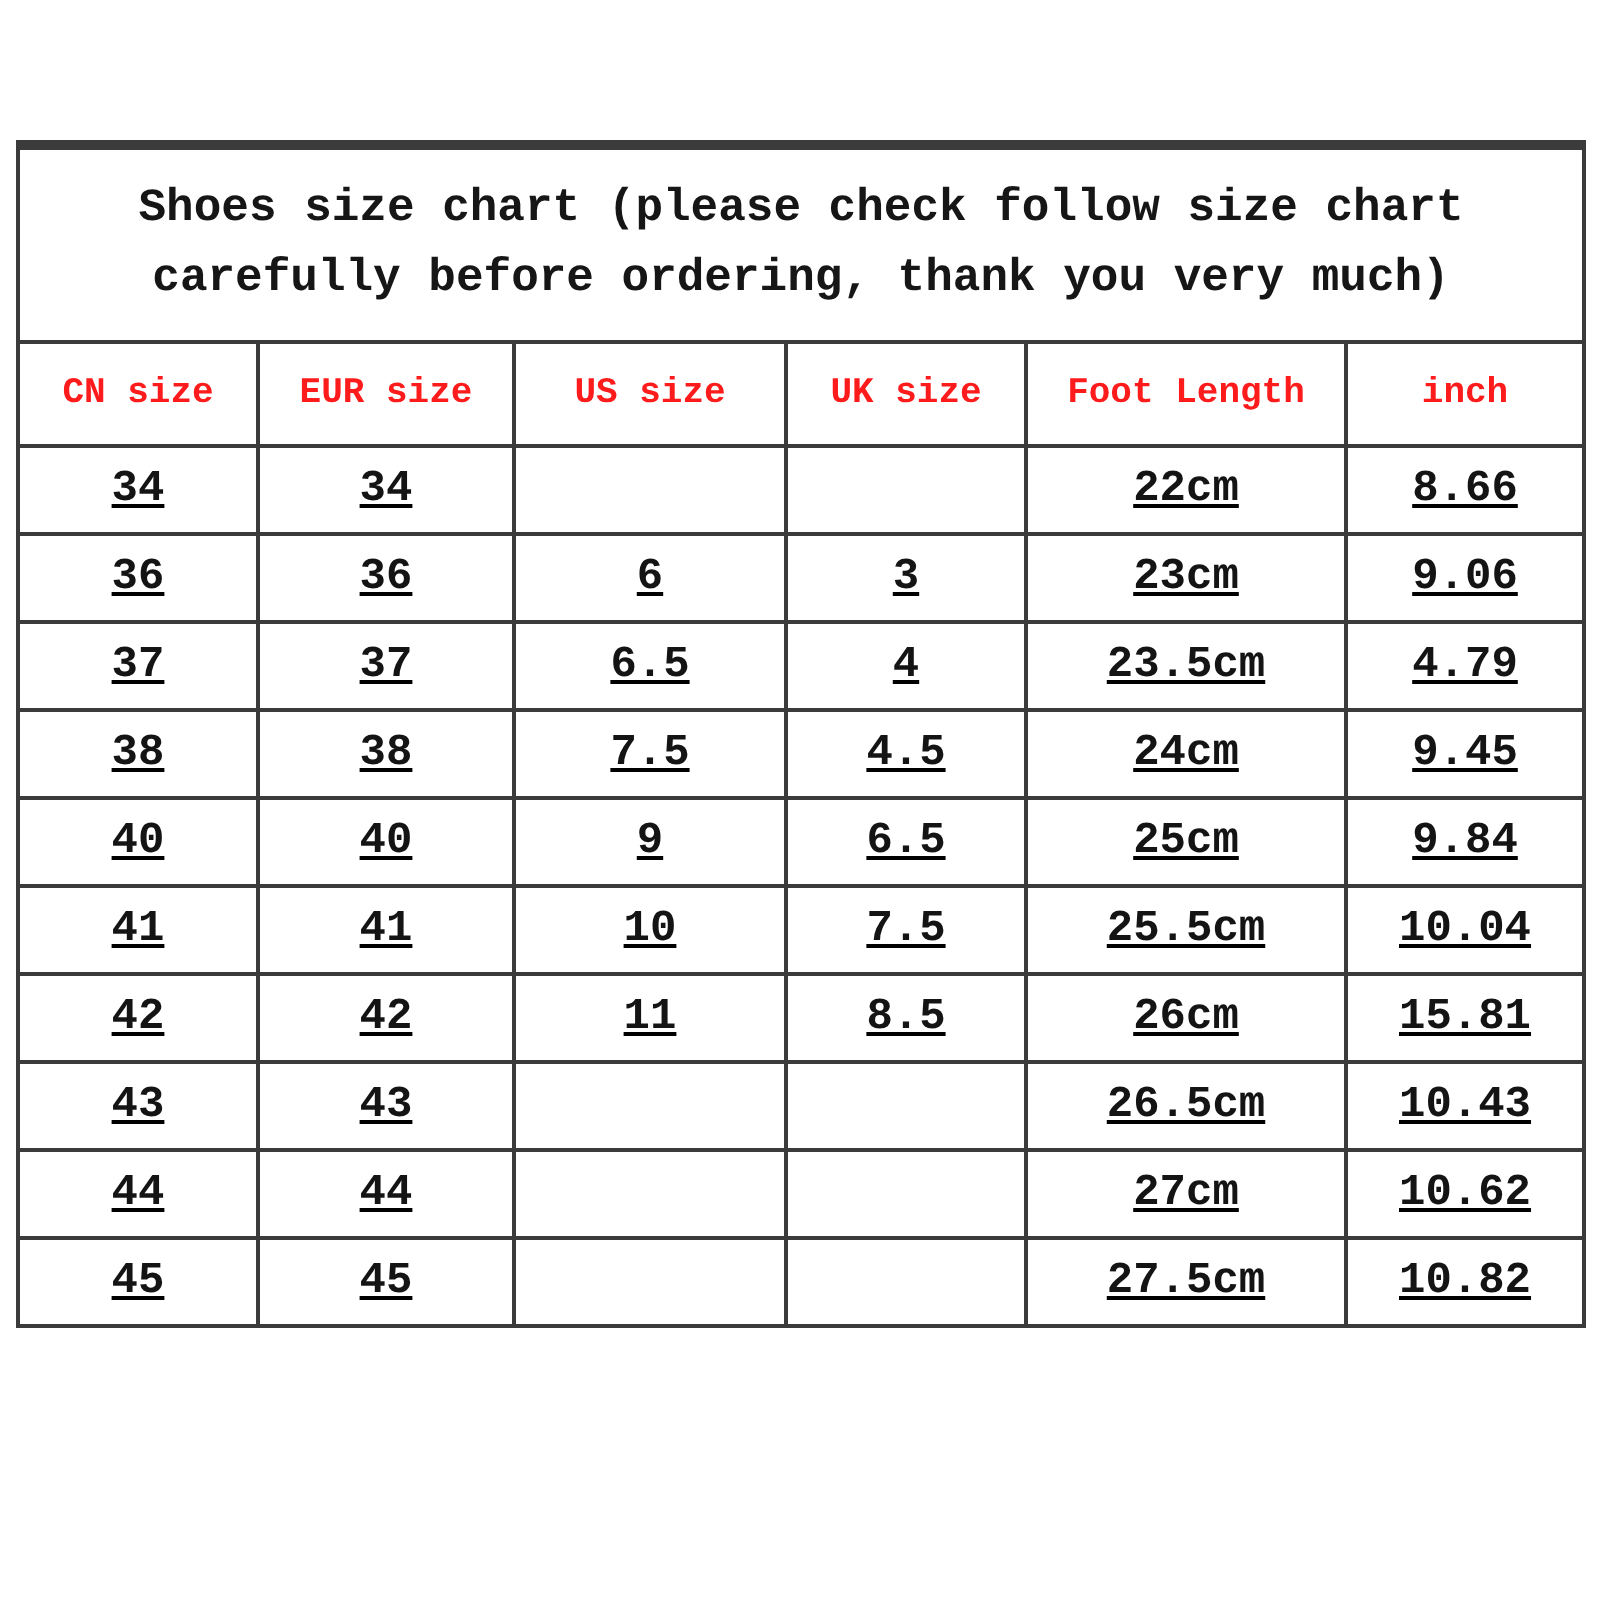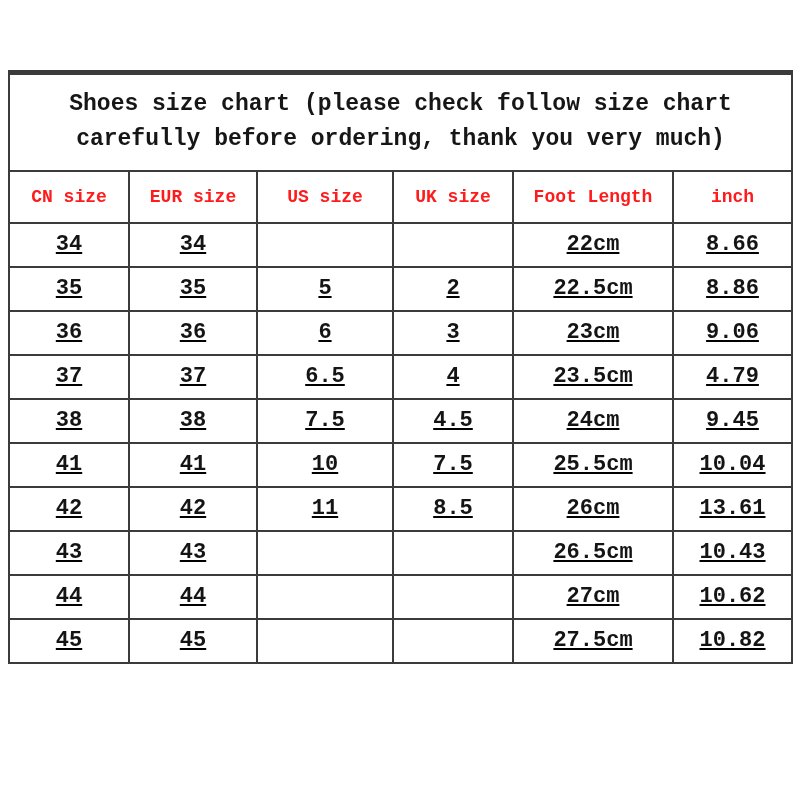--- a/index.html
+++ b/index.html
@@ -87,28 +87,20 @@
     <tbody id="table-body">
         <tr>
           <td class="data-cell">34</td>
           <td class="data-cell">34</td>
           <td class="data-cell"></td>
           <td class="data-cell"></td>
           <td class="data-cell">22cm</td>
           <td class="data-cell">8.66</td>
         </tr>
         <tr>
-          <td class="data-cell">35</td>
-          <td class="data-cell">35</td>
-          <td class="data-cell">5</td>
-          <td class="data-cell">2</td>
-          <td class="data-cell">22.5cm</td>
-          <td class="data-cell">8.86</td>
-        </tr>
-        <tr>
           <td class="data-cell">36</td>
           <td class="data-cell">36</td>
           <td class="data-cell">6</td>
           <td class="data-cell">3</td>
           <td class="data-cell">23cm</td>
           <td class="data-cell">9.06</td>
         </tr>
         <tr>
           <td class="data-cell">37</td>
           <td class="data-cell">37</td>
@@ -119,34 +111,42 @@
         </tr>
         <tr>
           <td class="data-cell">38</td>
           <td class="data-cell">38</td>
           <td class="data-cell">7.5</td>
           <td class="data-cell">4.5</td>
           <td class="data-cell">24cm</td>
           <td class="data-cell">9.45</td>
         </tr>
         <tr>
+          <td class="data-cell">40</td>
+          <td class="data-cell">40</td>
+          <td class="data-cell">9</td>
+          <td class="data-cell">6.5</td>
+          <td class="data-cell">25cm</td>
+          <td class="data-cell">9.84</td>
+        </tr>
+        <tr>
           <td class="data-cell">41</td>
           <td class="data-cell">41</td>
           <td class="data-cell">10</td>
           <td class="data-cell">7.5</td>
           <td class="data-cell">25.5cm</td>
           <td class="data-cell">10.04</td>
         </tr>
         <tr>
           <td class="data-cell">42</td>
           <td class="data-cell">42</td>
           <td class="data-cell">11</td>
           <td class="data-cell">8.5</td>
           <td class="data-cell">26cm</td>
-          <td class="data-cell">13.61</td>
+          <td class="data-cell">15.81</td>
         </tr>
         <tr>
           <td class="data-cell">43</td>
           <td class="data-cell">43</td>
           <td class="data-cell"></td>
           <td class="data-cell"></td>
           <td class="data-cell">26.5cm</td>
           <td class="data-cell">10.43</td>
         </tr>
         <tr>

